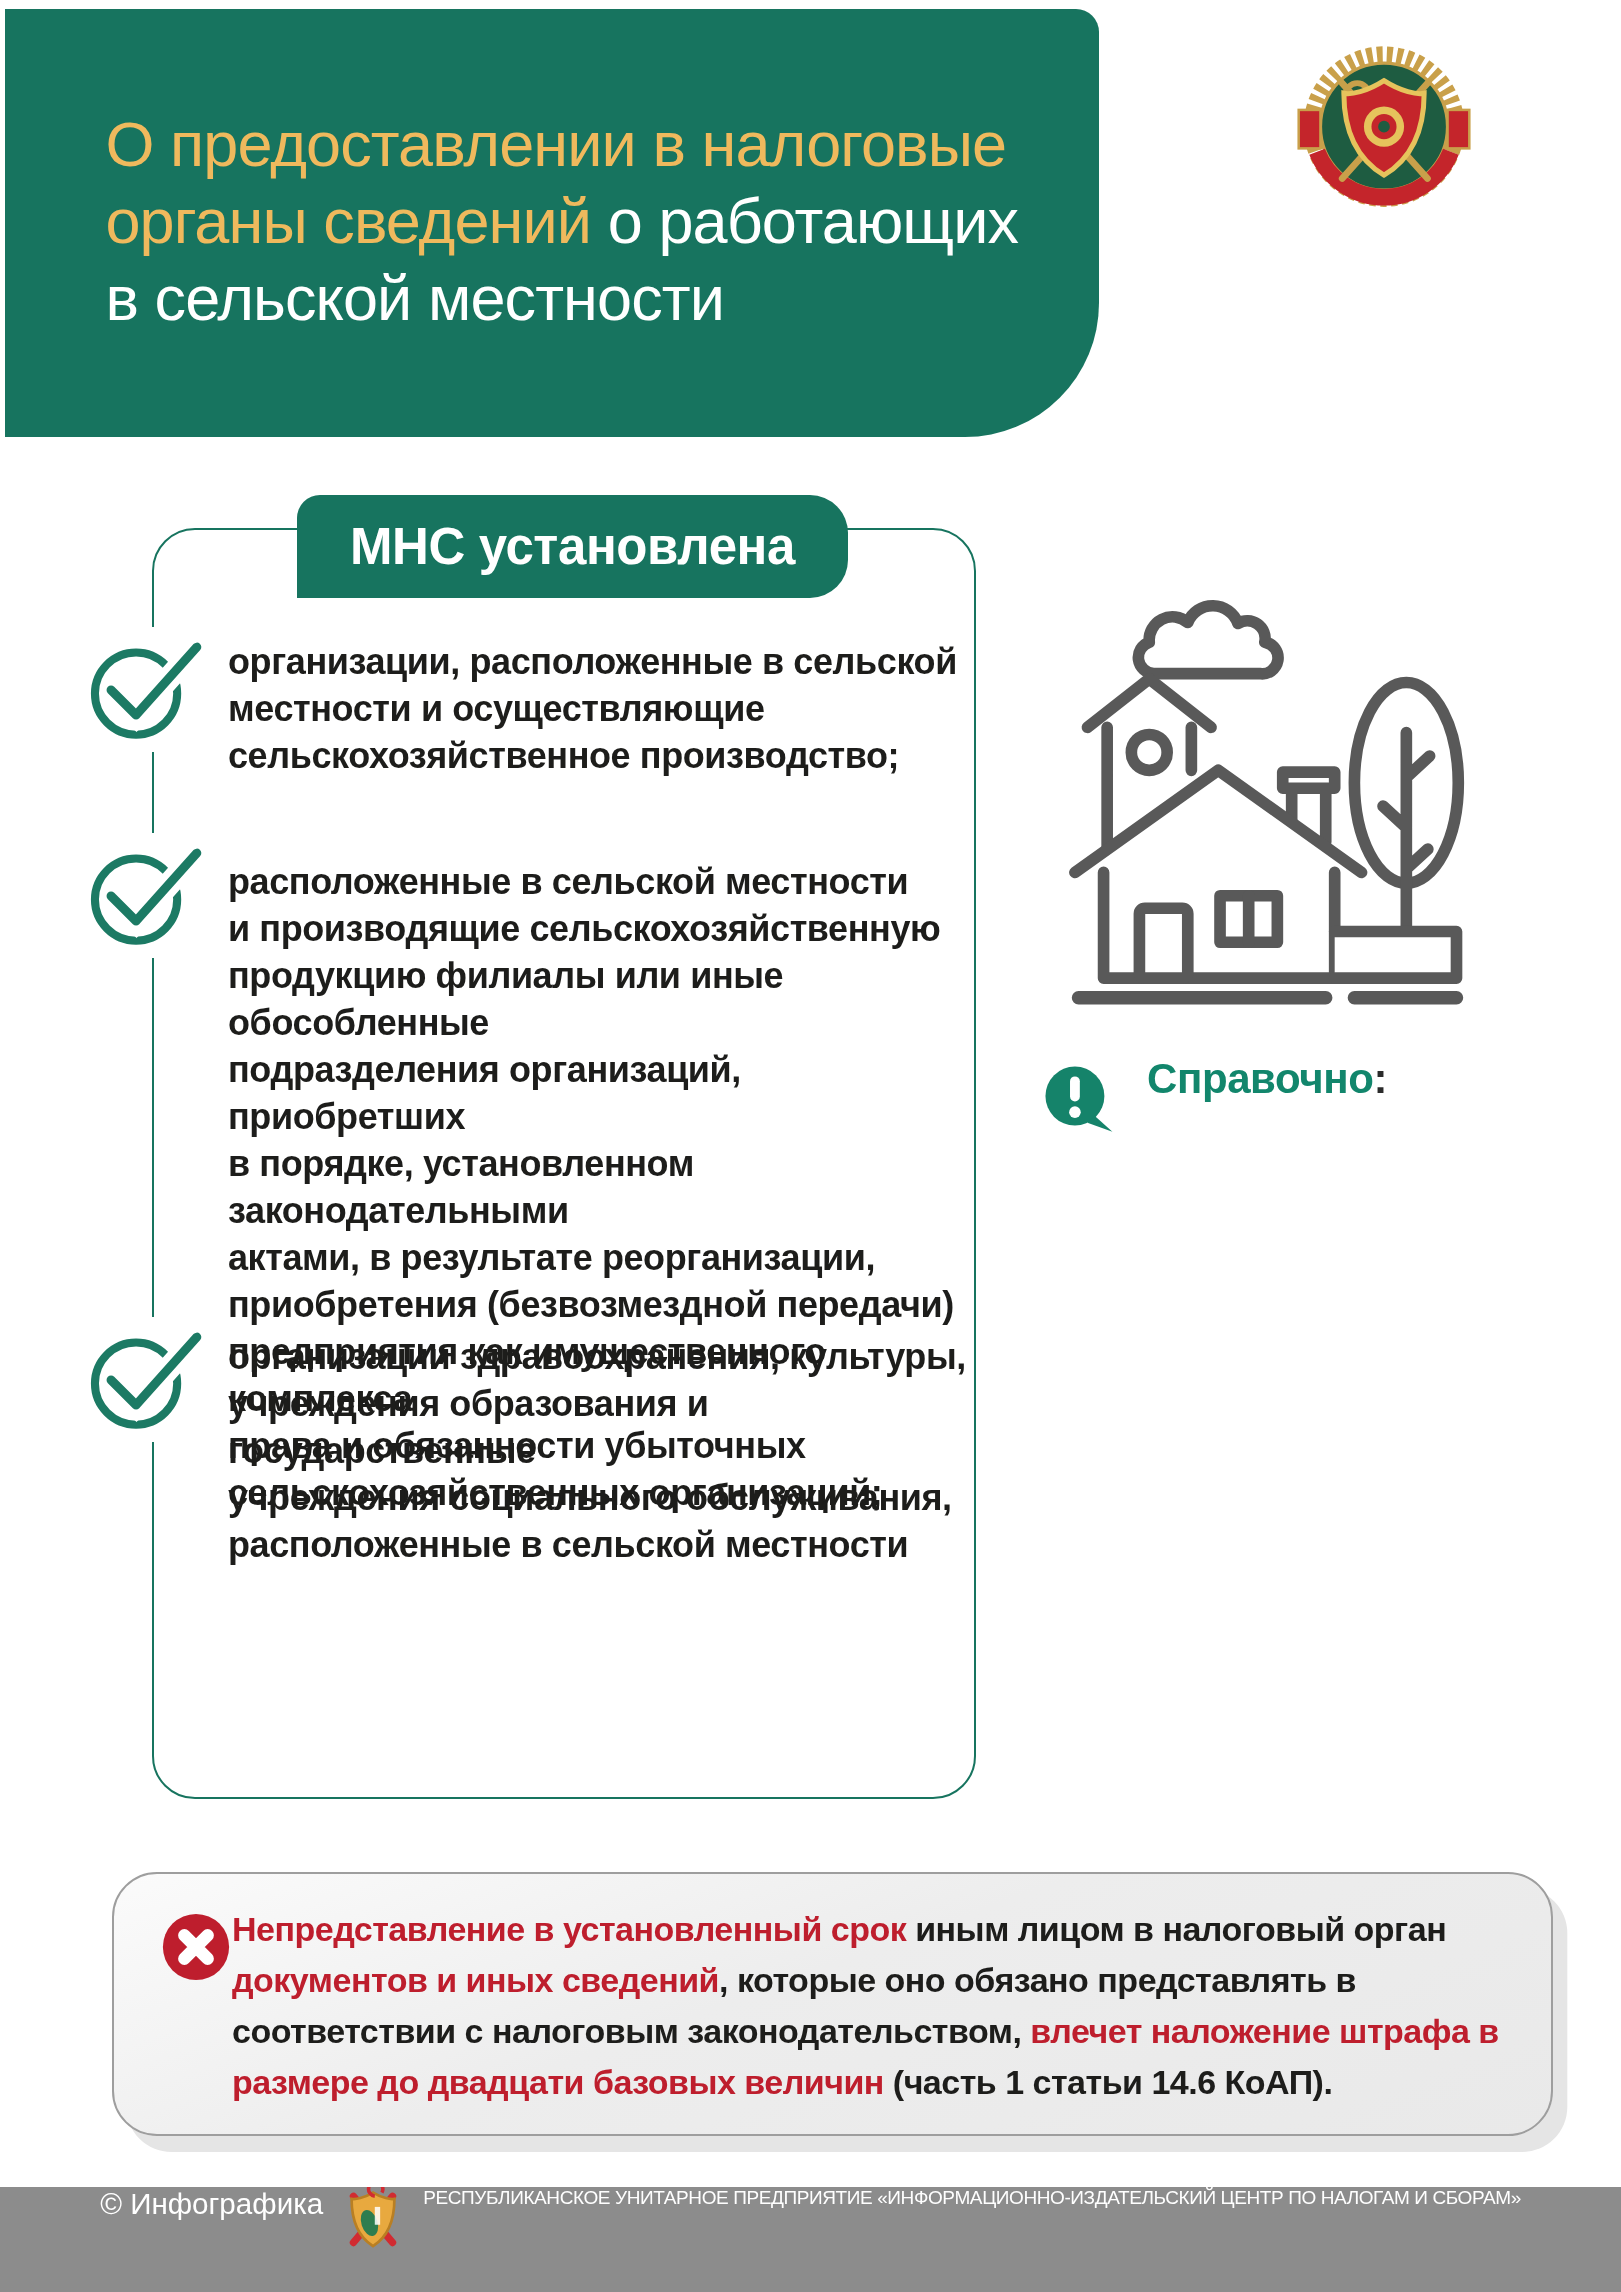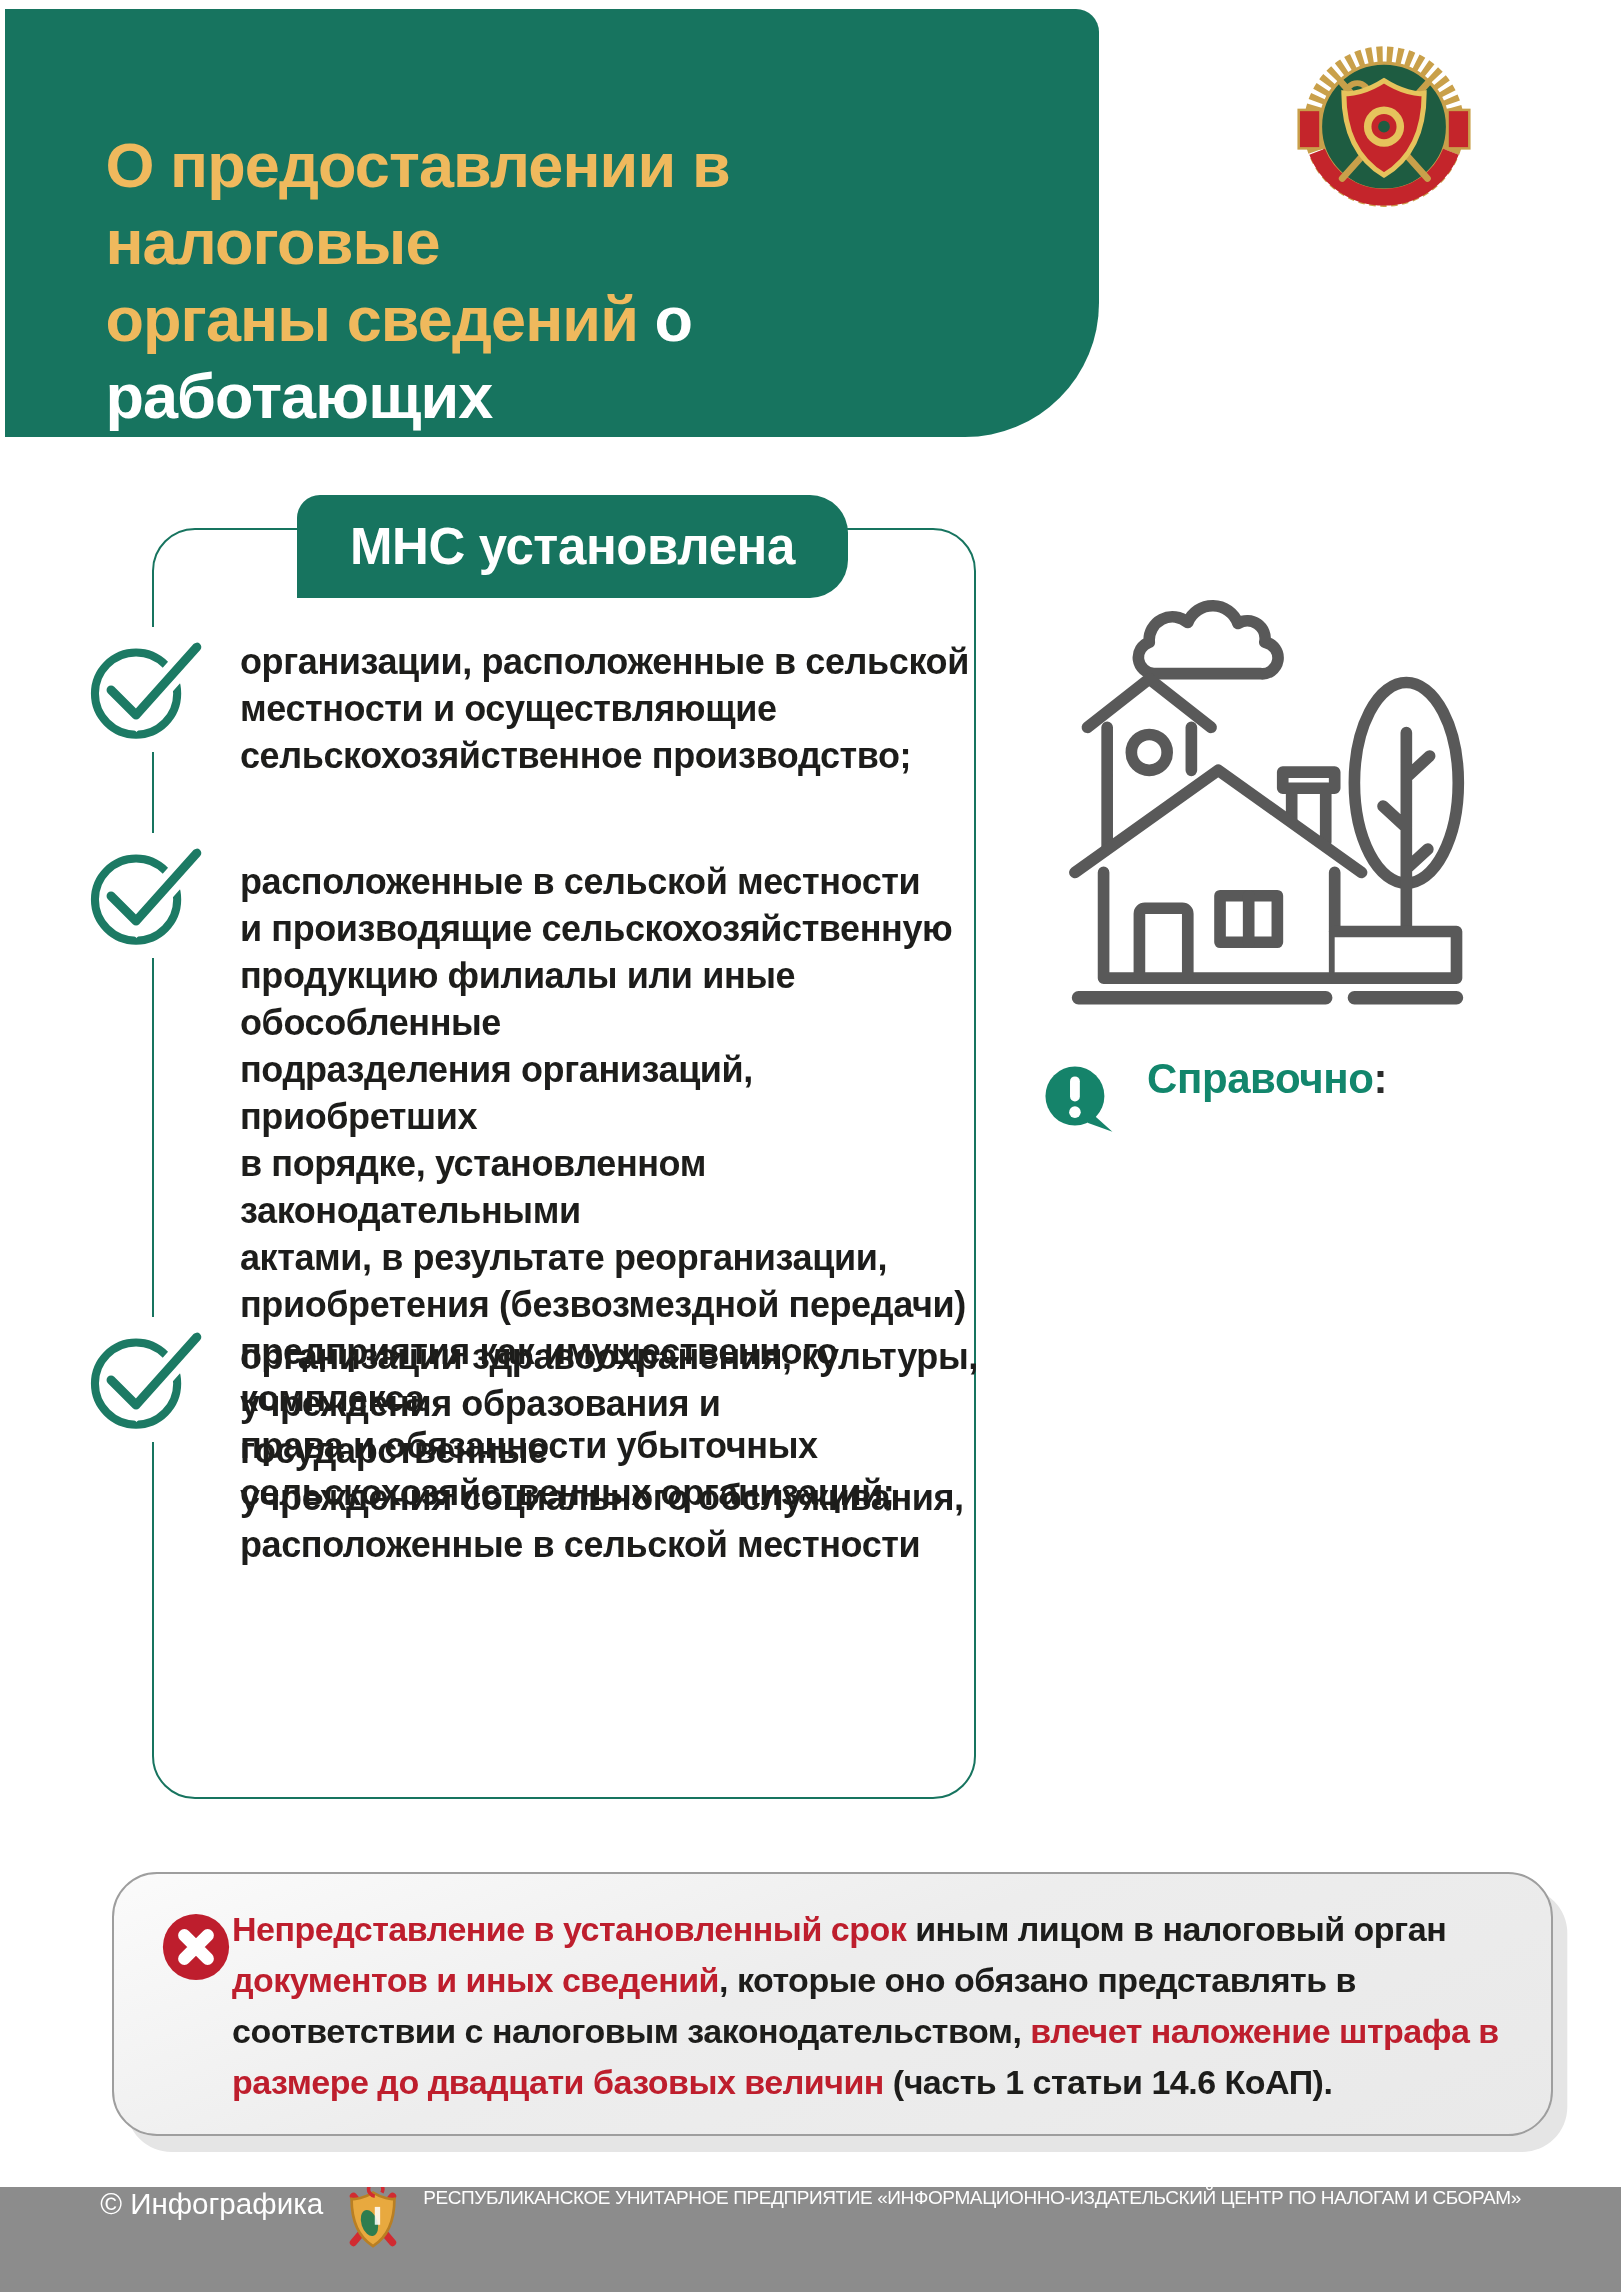--- a/index.html
+++ b/index.html
@@ -7,23 +7,22 @@
     position:relative;width:1621px;height:2293px;background:#ffffff;overflow:hidden;
     font-family:"Liberation Sans","DejaVu Sans",sans-serif;
   }
   
   .header-block{
     position:absolute;left:5.4px;top:9px;width:1094px;height:428px;
     background:#17745F;border-radius:0 23px 134px 0;
   }
   .header-title{
     position:absolute;left:100px;top:97px;width:967px;
-    font-size:63px;font-weight:bold;line-height:1.22;letter-spacing:-0.9px;
+    font-size:63px;font-weight:normal;line-height:1.22;letter-spacing:-0.9px;
     white-space:pre-line;
-    margin-top:21px;
   }
   .seg-accent{color:#EFB95D;}
   .seg-white{color:#FFFFFF;}
   .seg-dark{color:#1D1D1B;}
   .seg-teal{color:#13846C;}
   .seg-red{color:#BE1E2D;}
   
   .ministry{position:absolute;left:1191px;top:43px;width:385px;text-align:center;}
   .ministry-name{
     margin-top:12.5px;font-size:27px;font-weight:bold;color:#1B7763;
@@ -42,21 +41,21 @@
   }
   .check-badge{
     position:absolute;width:118px;height:125px;background:#ffffff;z-index:2;
     display:flex;align-items:center;justify-content:center;
   }
   .check-badge svg{overflow:visible;}
   .cb-1{left:86px;top:627px;}
   .cb-2{left:86px;top:833px;}
   .cb-3{left:86px;top:1317px;}
   .item{
-    position:absolute;left:240px;width:745px;
+    position:absolute;left:228px;width:745px;
     font-size:36px;line-height:47px;font-weight:bold;color:#1D1D1B;
     letter-spacing:-0.4px;white-space:pre-line;z-index:2;
   }
   .item-1{top:638px;}
   .item-2{top:858px;}
   .item-3{top:1333px;}
   .deadline{
     position:absolute;left:228px;top:1542px;width:752px;
     font-size:37px;line-height:47px;font-weight:bold;letter-spacing:-0.7px;
     white-space:pre-line;z-index:2;

